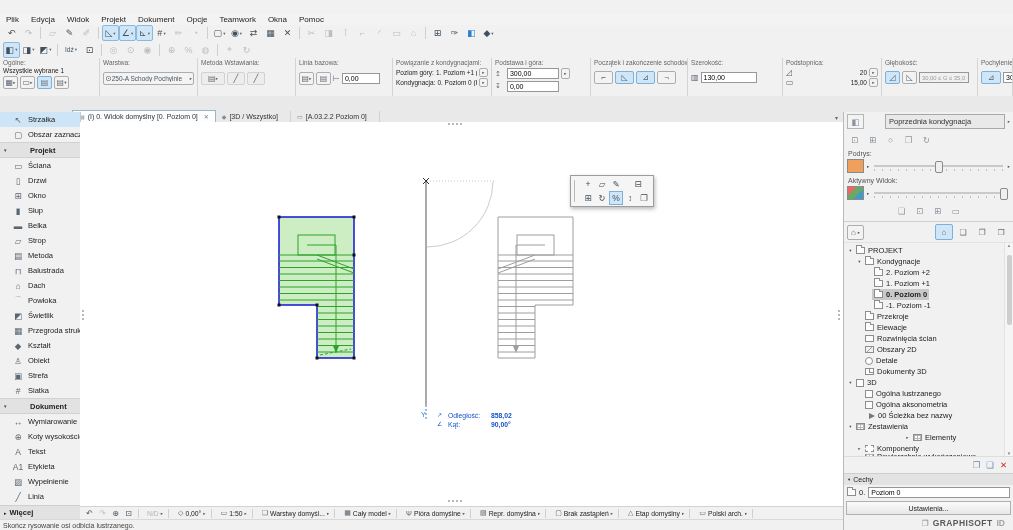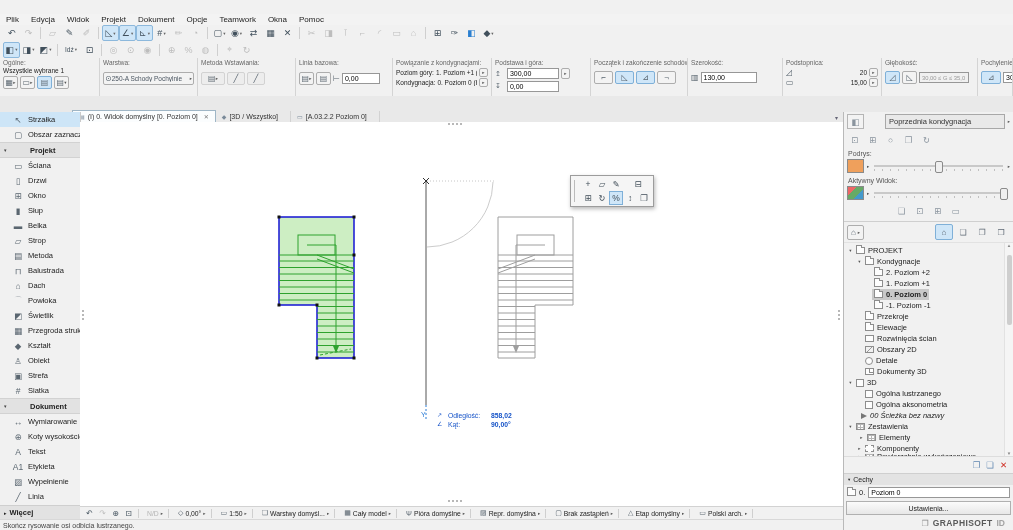--- a/index.html
+++ b/index.html
@@ -817,35 +817,35 @@
               <span>Ogólna lustrzanego</span>
             </span>
           </div>
           <div class="trowi" style="padding-left: 12px;">
             <span class="tw"></span>
             <span class="treebox">
               <span class="tico ic-box"></span>
               <span>Ogólna aksonometria</span>
             </span>
           </div>
-          <div class="trowi" style="padding-left: 8px; font-style: italic;">
+          <div class="trowi" style="padding-left: 16px;">
             <span class="tw"></span>
             <span class="treebox">
               <span class="tico ic-path"></span>
               <span>00 Ścieżka bez nazwy</span>
             </span>
           </div>
           <div class="trowi" style="padding-left: 3px;">
             <span class="tw">▾</span>
             <span class="treebox">
               <span class="tico ic-grid"></span>
               <span>Zestawienia</span>
             </span>
           </div>
-          <div class="trowi" style="padding-left: 14px;">
+          <div class="trowi" style="padding-left: 14px; margin-left: 46px;">
             <span class="tw">▸</span>
             <span class="treebox">
               <span class="tico ic-table"></span>
               <span>Elementy</span>
             </span>
           </div>
           <div class="trowi" style="padding-left: 12px;">
             <span class="tw">▸</span>
             <span class="treebox">
               <span class="tico ic-comp"></span>

